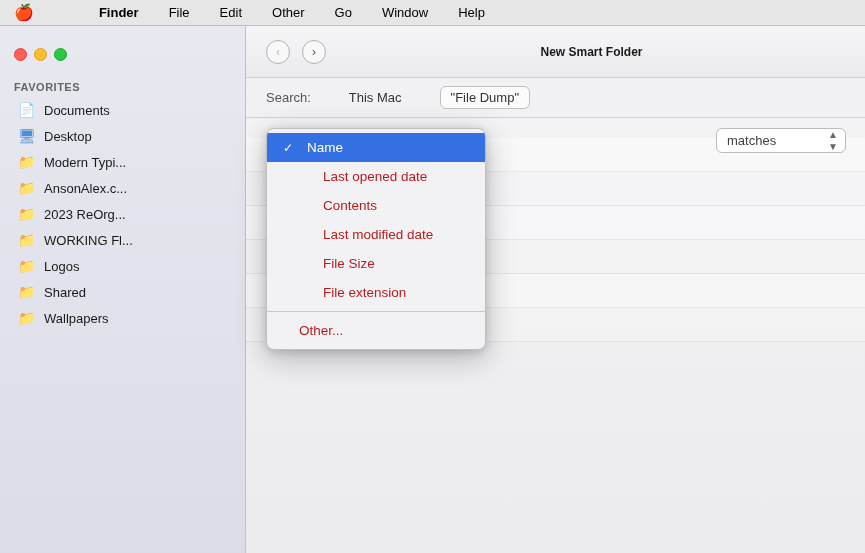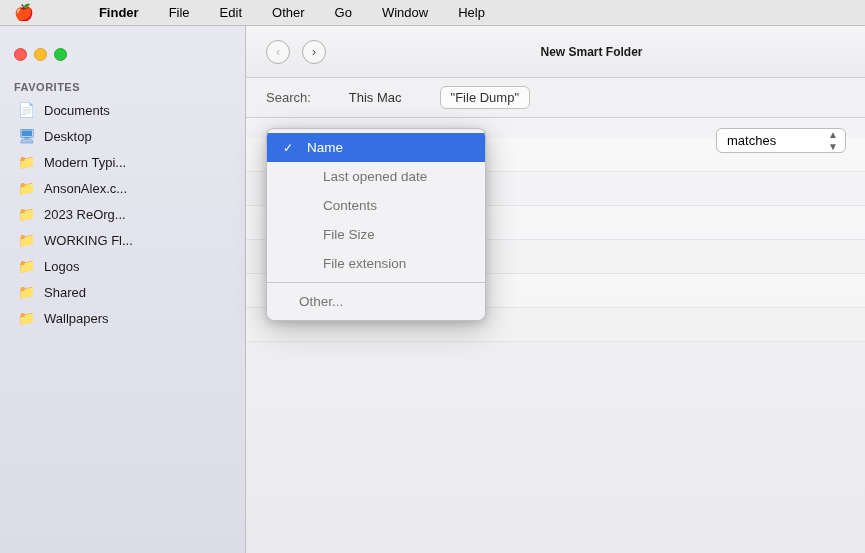--- a/index.html
+++ b/index.html
@@ -182,21 +182,21 @@
       display: inline-flex;
       align-items: center;
     }
     .select-wrapper select {
       appearance: none;
       background: white;
       border: 1px solid #c0c0c0;
       border-radius: 6px;
       padding: 4px 28px 4px 10px;
       font-size: 13px;
-      color: #000000;
+      color: #404040;
       cursor: pointer;
       min-width: 100px;
     }
     .select-arrow {
       position: absolute;
       right: 8px;
       pointer-events: none;
       font-size: 10px;
       color: #666;
       display: flex;
@@ -217,21 +217,21 @@
       z-index: 100;
       padding: 4px 0;
       overflow: hidden;
     }
 
     .menu-item {
       display: flex;
       align-items: center;
       padding: 7px 16px;
       font-size: 13.5px;
-      color: #737373;
+      color: #b91c1c;
       cursor: default;
       gap: 8px;
     }
     .menu-item.selected {
       background: #3470e4;
       color: white;
     }
     .menu-item .checkmark {
       font-size: 12px;
       min-width: 16px;
@@ -351,20 +351,24 @@
         <div class="menu-item menu-item-other">
           <span class="checkmark"></span>
           <span>Last opened date</span>
         </div>
         <div class="menu-item menu-item-other">
           <span class="checkmark"></span>
           <span>Contents</span>
         </div>
         <div class="menu-item menu-item-other">
           <span class="checkmark"></span>
+          <span>Last modified date</span>
+        </div>
+        <div class="menu-item menu-item-other">
+          <span class="checkmark"></span>
           <span>File Size</span>
         </div>
         <div class="menu-item menu-item-other">
           <span class="checkmark"></span>
           <span>File extension</span>
         </div>
         <div class="menu-divider"></div>
         <div class="menu-item menu-item-other">
           <span>Other...</span>
         </div>

